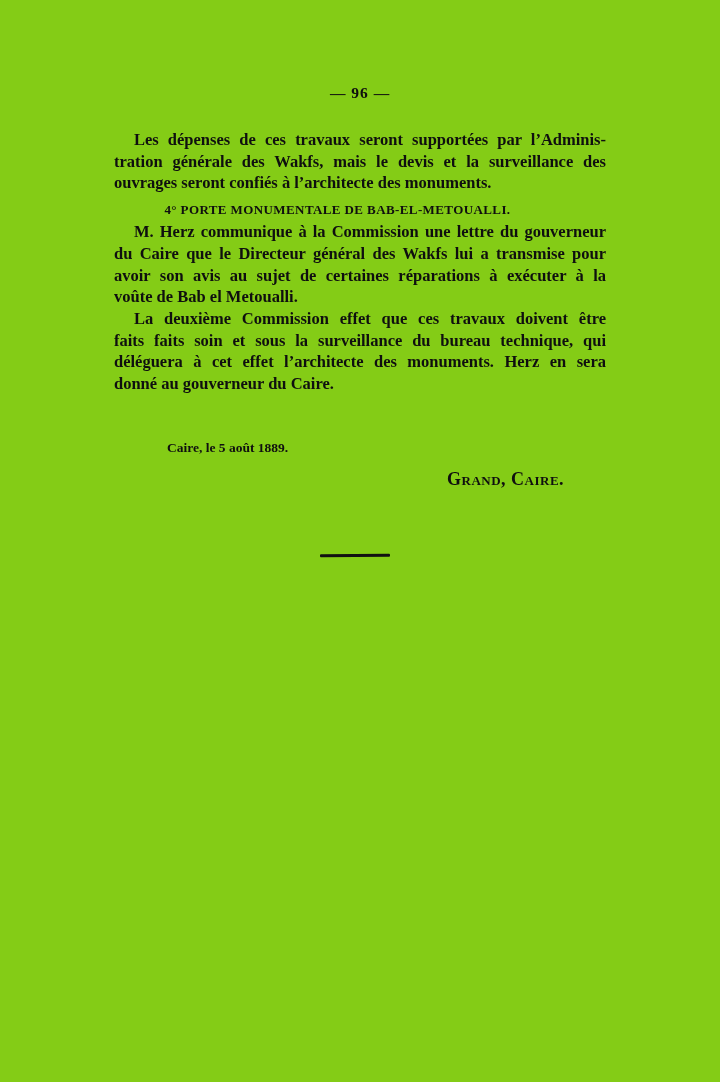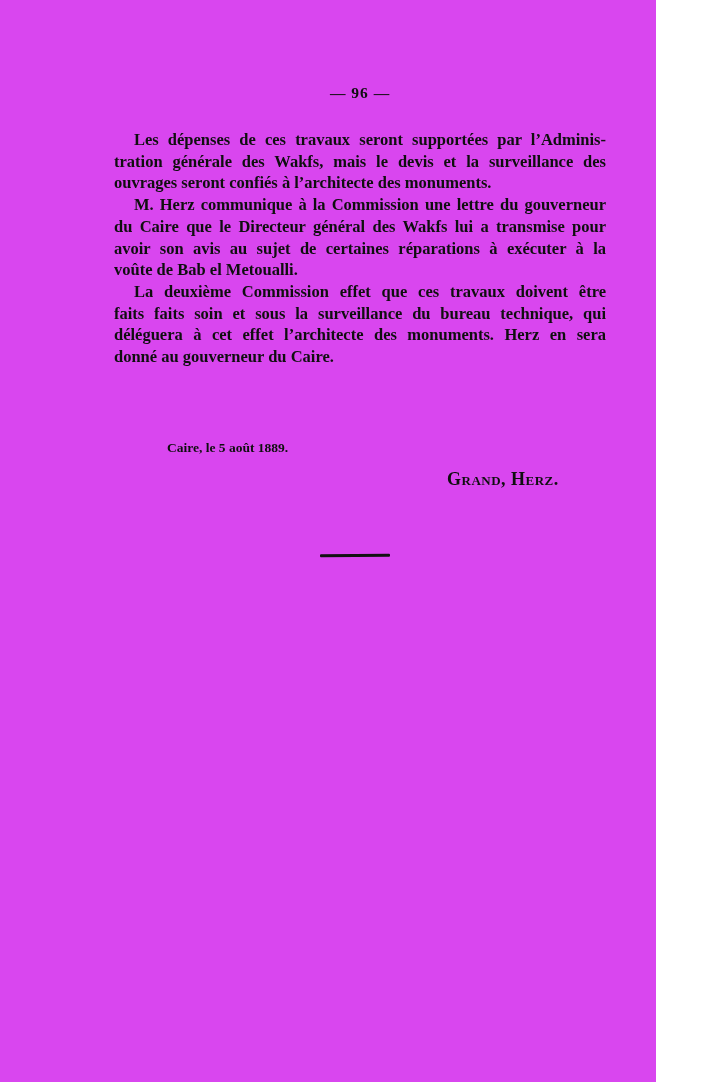--- a/index.html
+++ b/index.html
@@ -2,23 +2,23 @@
 <html><head>
 <meta charset="utf-8">
 <style>
   html, body {
     margin: 0;
     padding: 0;
     background: #ffffff;
   }
   .page {
     position: relative;
-    width: 656px;
+    width: 720px;
     height: 1082px;
-    background: #d946ef;
+    background: #84cc16;
     overflow: hidden;
     font-family: "Liberation Serif", "DejaVu Serif", serif;
     color: #0f0f0f;
     -webkit-font-smoothing: antialiased;
   }
   .pagenum {
     position: absolute;
     top: 84px;
     left: 114px;
     width: 492px;
@@ -95,36 +95,37 @@
   <div class="pagenum">— 96 —</div>
 
   <div class="content">
 
     <div class="para">
       <div class="line justify first">Les dépenses de ces travaux seront supportées par l’Adminis-</div>
       <div class="line justify">tration générale des Wakfs, mais le devis et la surveillance des</div>
       <div class="line">ouvrages seront confiés à l’architecte des monuments.</div>
     </div>
 
+    <div class="heading">4° PORTE MONUMENTALE DE BAB-EL-METOUALLI.</div>
 
     <div class="para">
       <div class="line justify first">M. Herz communique à la Commission une lettre du gouverneur</div>
       <div class="line justify">du Caire que le Directeur général des Wakfs lui a transmise pour</div>
       <div class="line justify">avoir son avis au sujet de certaines réparations à exécuter à la</div>
       <div class="line">voûte de Bab el Metoualli.</div>
     </div>
 
     <div class="para">
       <div class="line justify first">La deuxième Commission effet que ces travaux doivent être</div>
       <div class="line justify">faits faits soin et sous la surveillance du bureau technique, qui</div>
       <div class="line justify">déléguera à cet effet l’architecte des monuments. Herz en sera</div>
       <div class="line">donné au gouverneur du Caire.</div>
     </div>
 
   </div>
 
   <div class="dateline">Caire, le 5 août 1889.</div>
 
-  <div class="signature">Grand, Herz.</div>
+  <div class="signature">Grand, Caire.</div>
 
   <div class="end-rule"></div>
 
 </div>
 
 </body></html>

